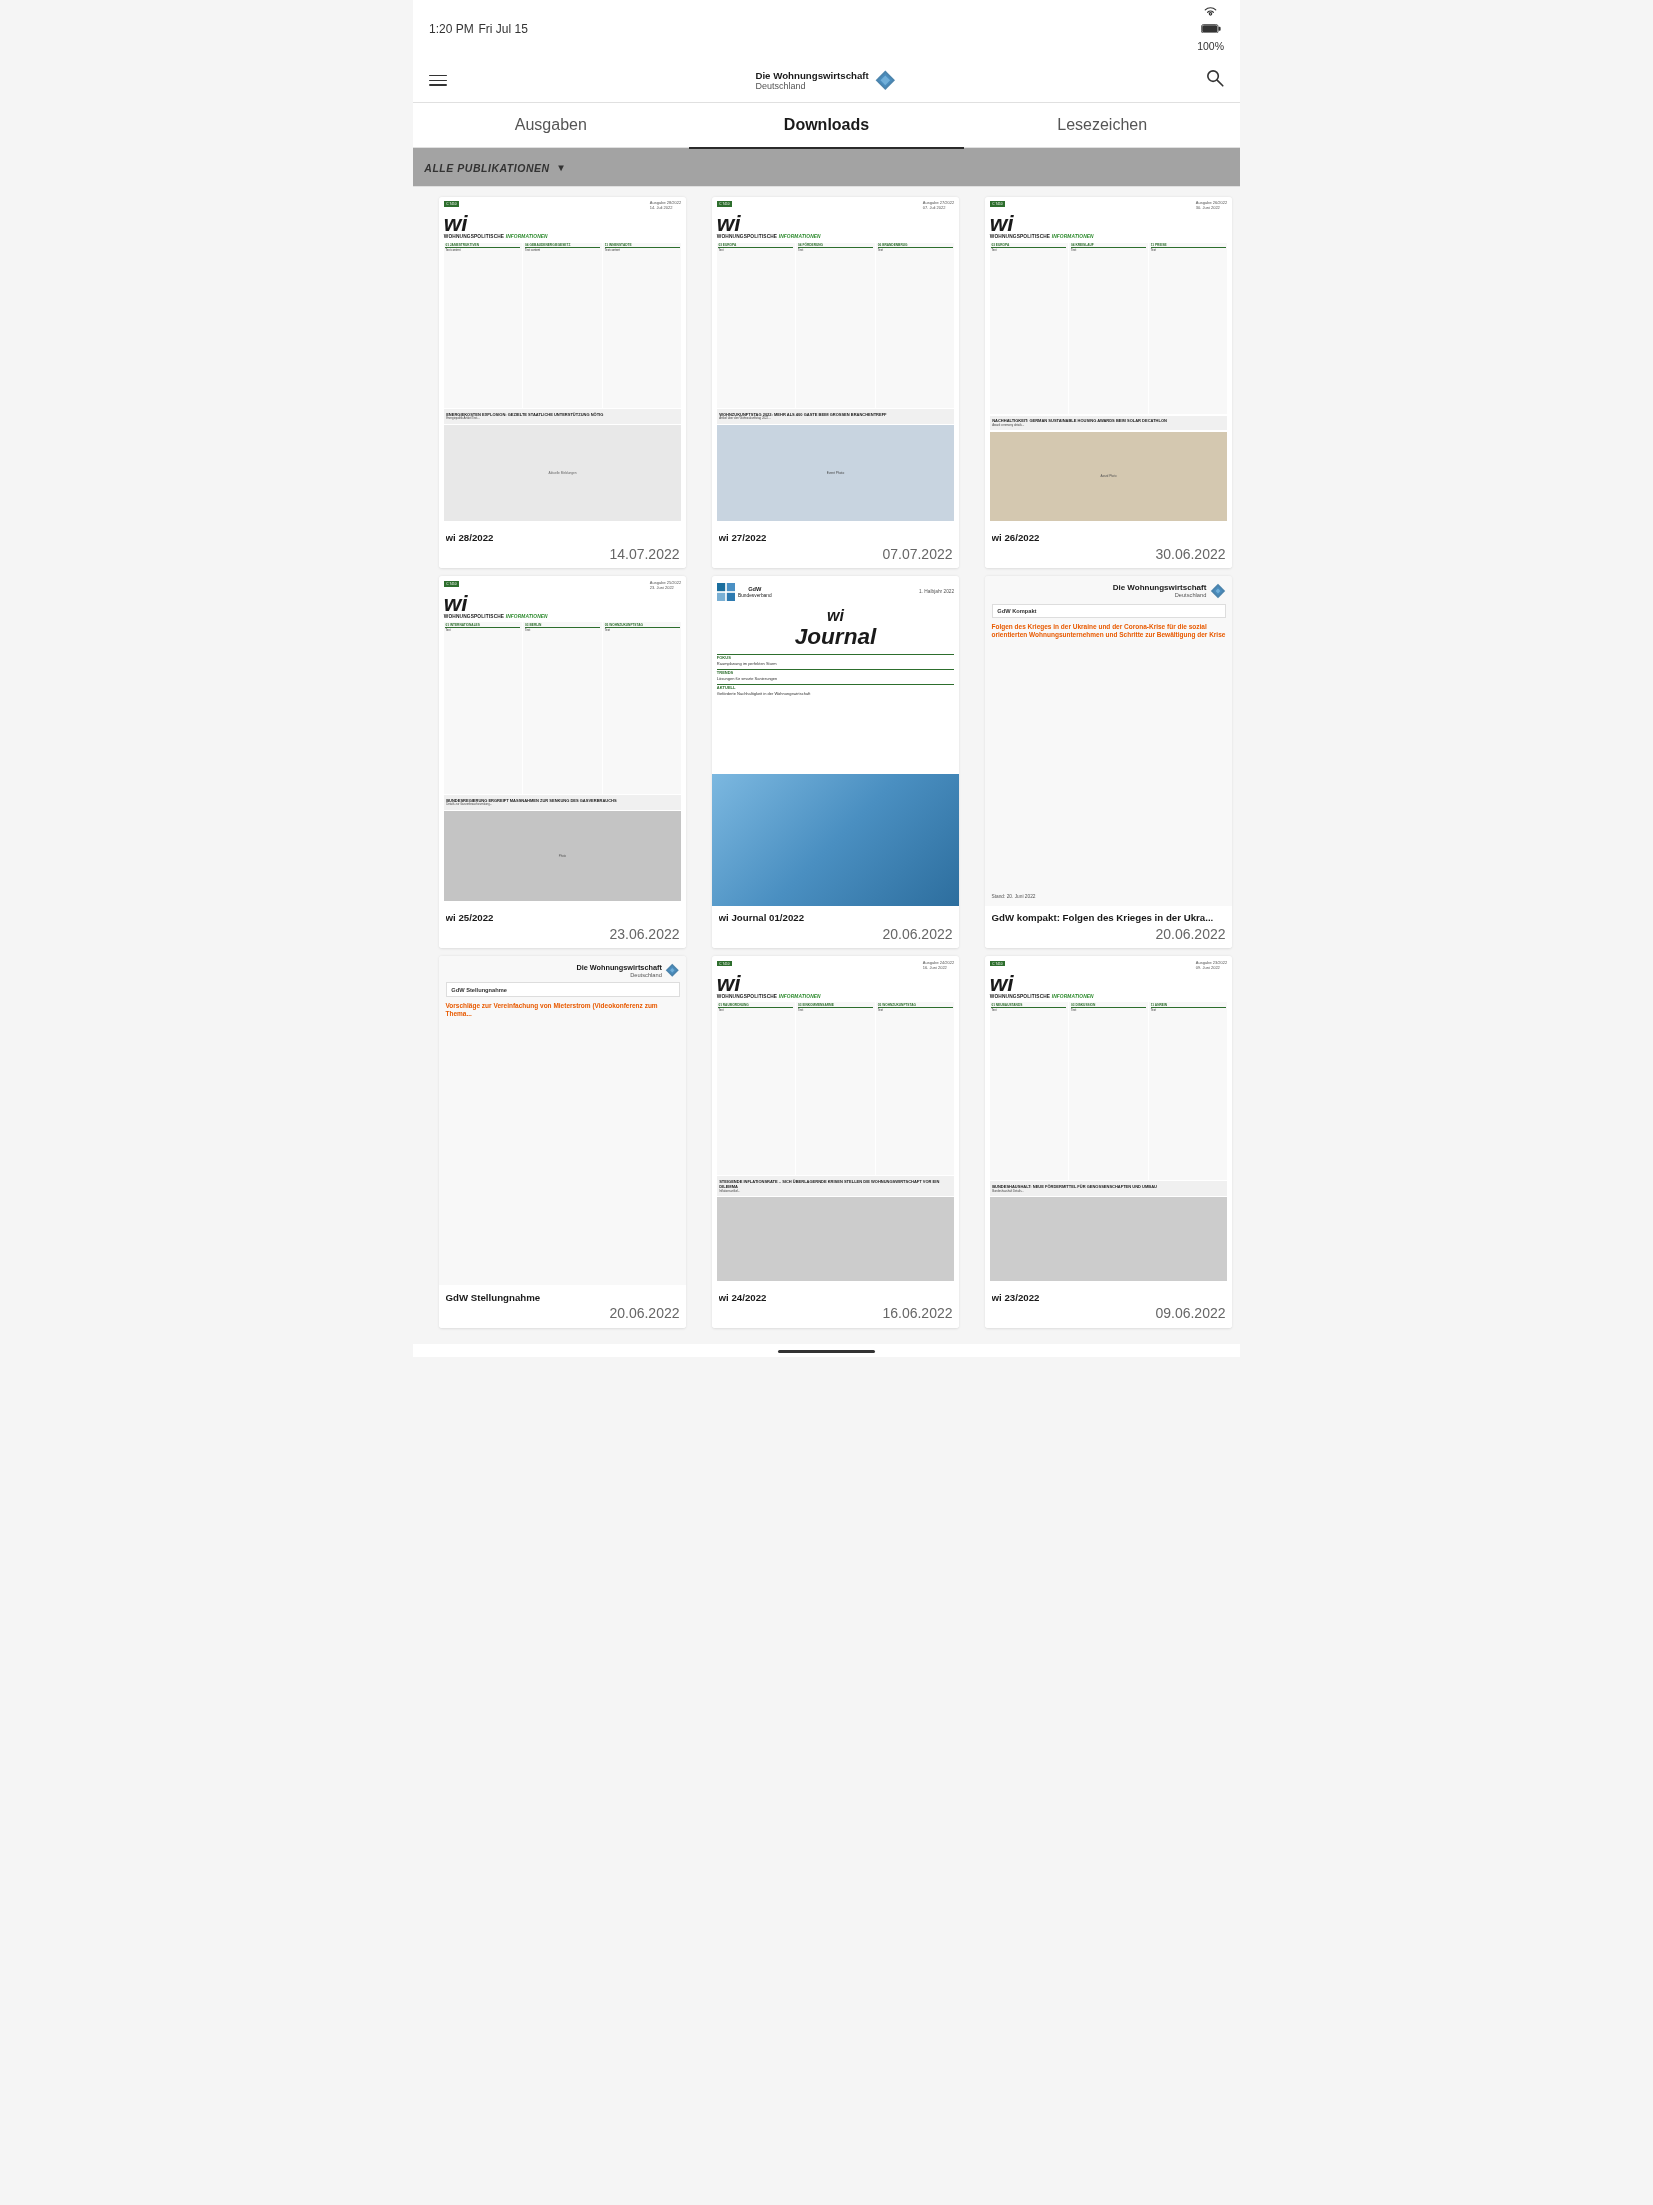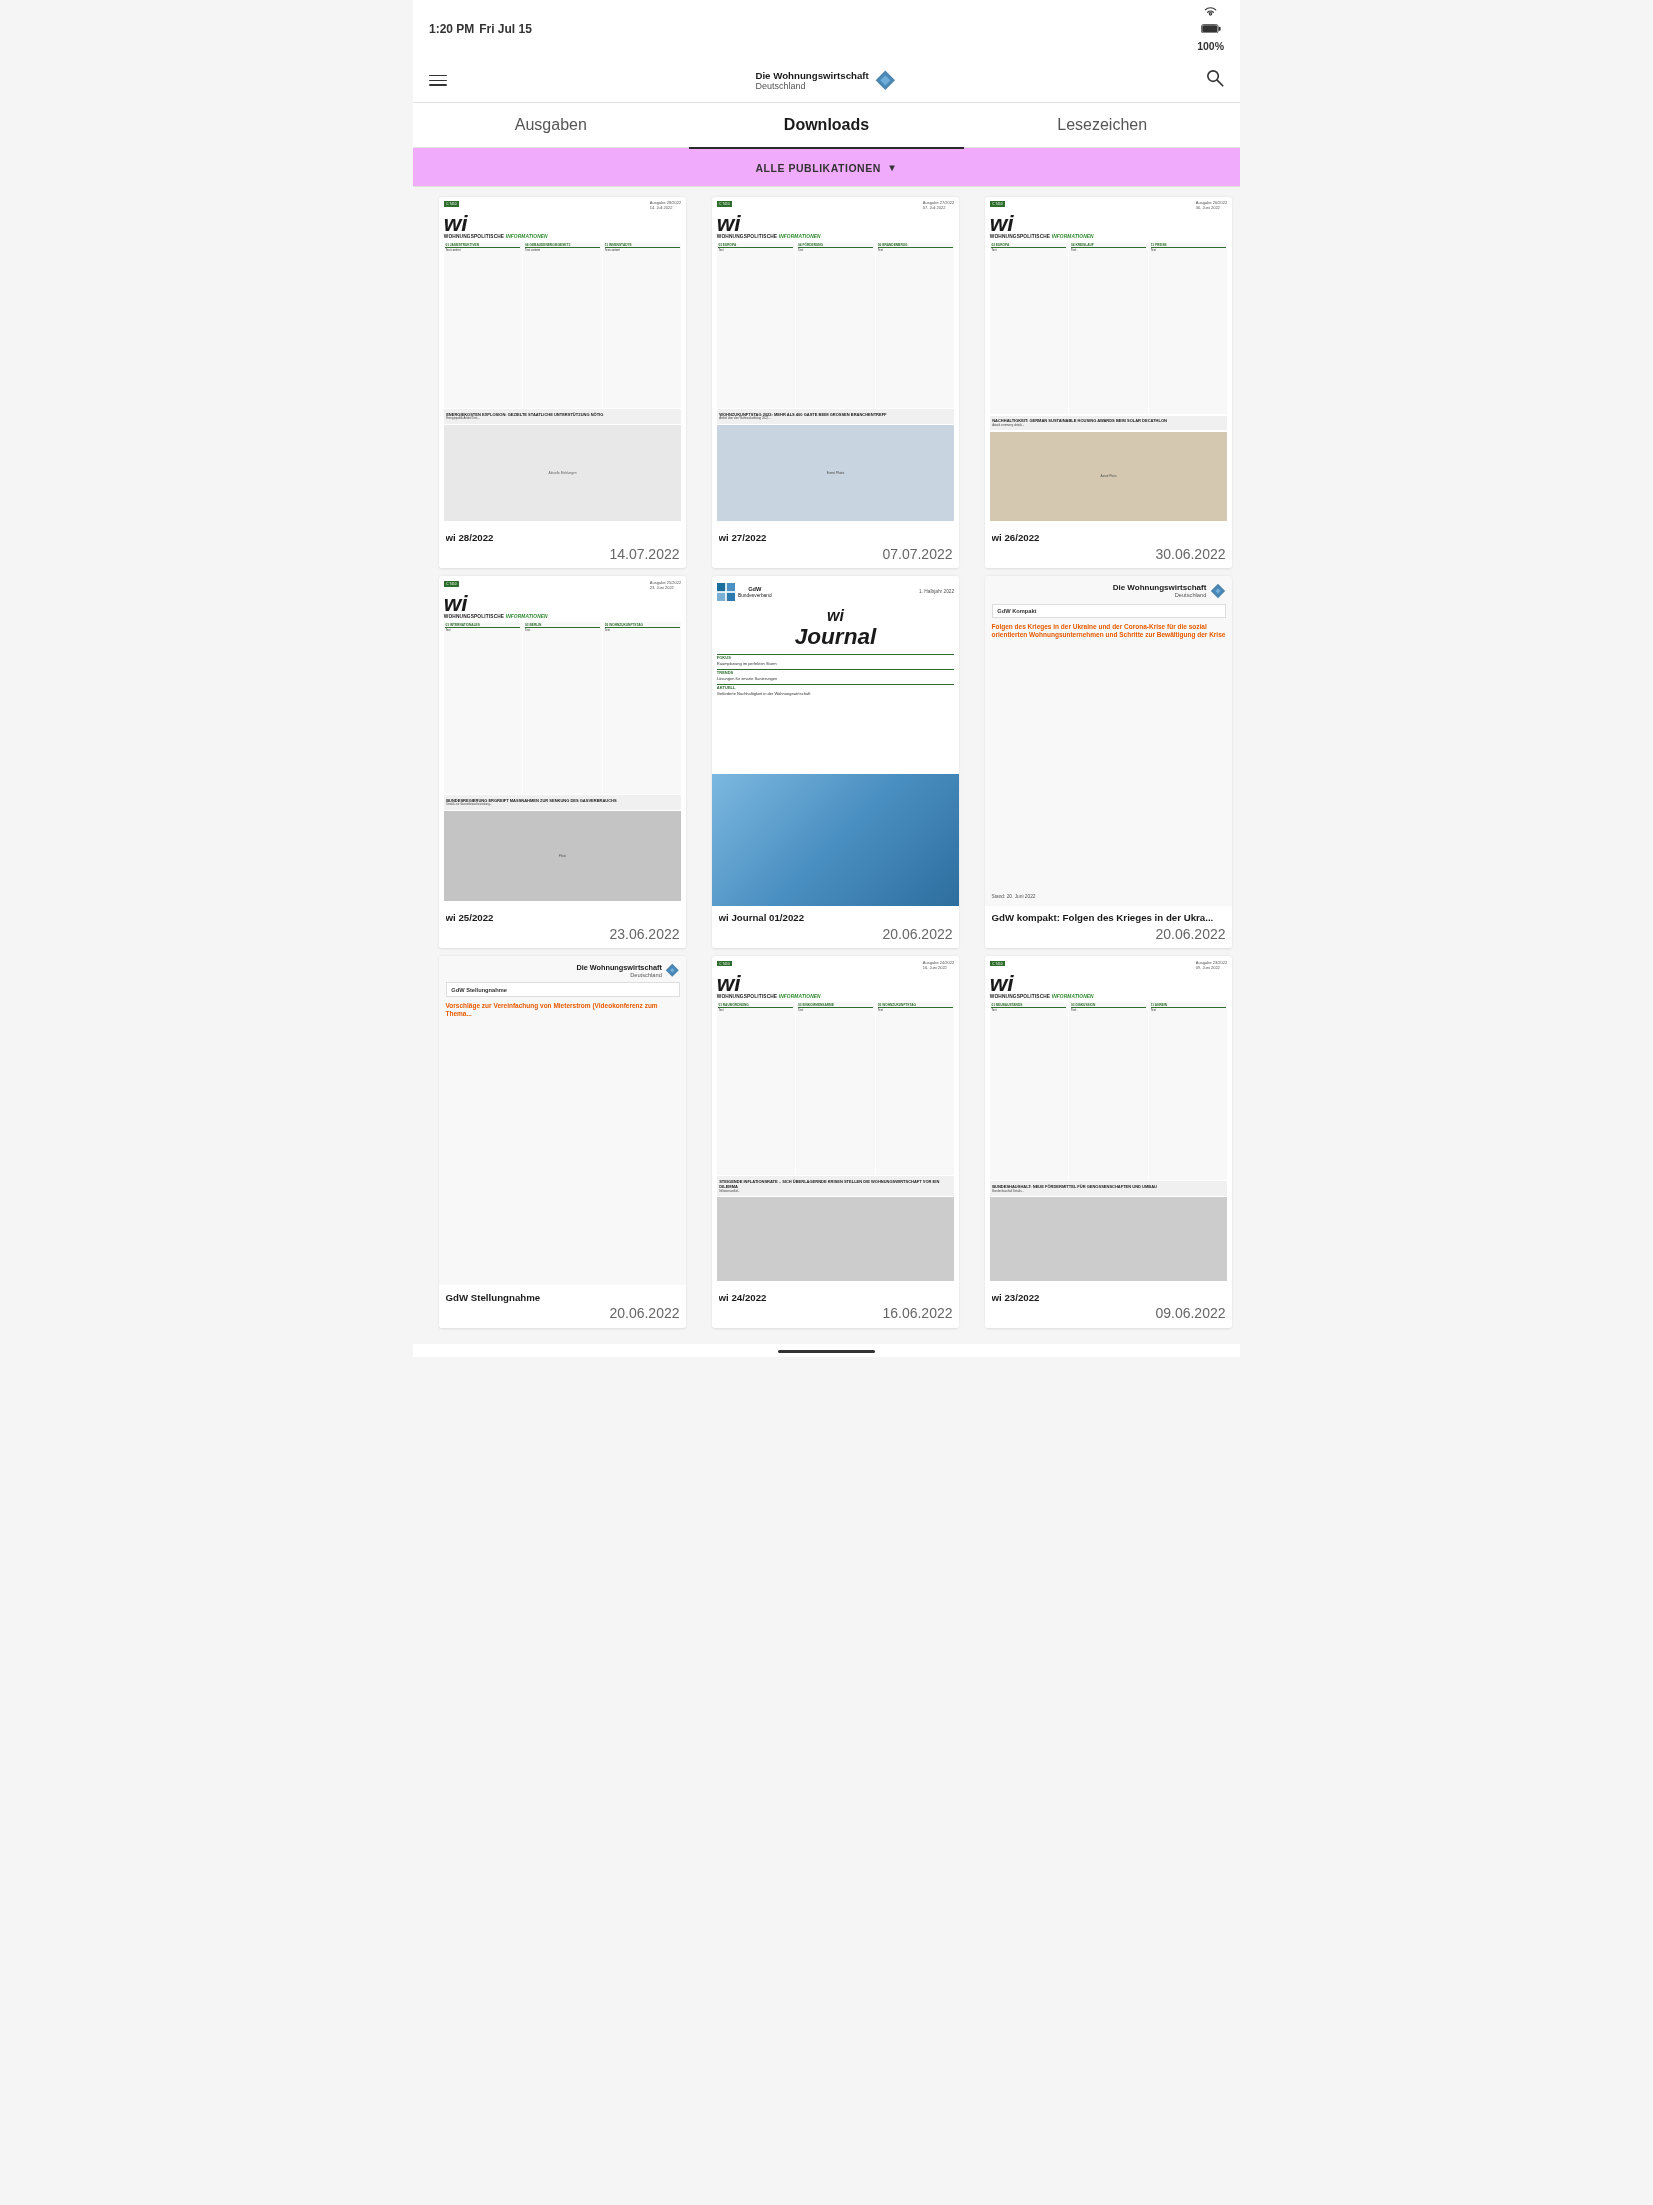--- a/index.html
+++ b/index.html
@@ -14,21 +14,21 @@
     }
 
     
     .status-bar {
       display: flex;
       justify-content: space-between;
       align-items: center;
       padding: 6.5px 16px;
       background: #fff;
       font-size: 12px;
-      font-weight: 700;
+      font-weight: 400;
     }
     .status-bar-left { display: flex; align-items: center; gap: 4.8px; }
     .status-bar-right { display: flex; align-items: center; gap: 4.8px; font-size: 10.5px; flex-direction: column; }
 
     
     .app-header {
       background: #fff;
       padding: 9.7px 16px;
       display: flex;
       align-items: center;
@@ -99,25 +99,26 @@
       position: absolute;
       bottom: -1.6px;
       left: 0;
       right: 0;
       height: 2.4px;
       background: #2a2a2a;
     }
 
     
     .filter-bar {
-      background: #f0abfc;
-      text-align: center;
+      background: #a3a3a3;
+      text-align: left;
       padding: 11.3px;
       border-bottom: 0.8px solid #e0e0e0;
       margin-bottom: 9.7px;
+      font-style: italic;
     }
     .filter-btn {
       display: inline-flex;
       align-items: center;
       gap: 6.5px;
       font-size: 10.5px;
       font-weight: 600;
       letter-spacing: 0.05em;
       color: #333;
       text-transform: uppercase;

